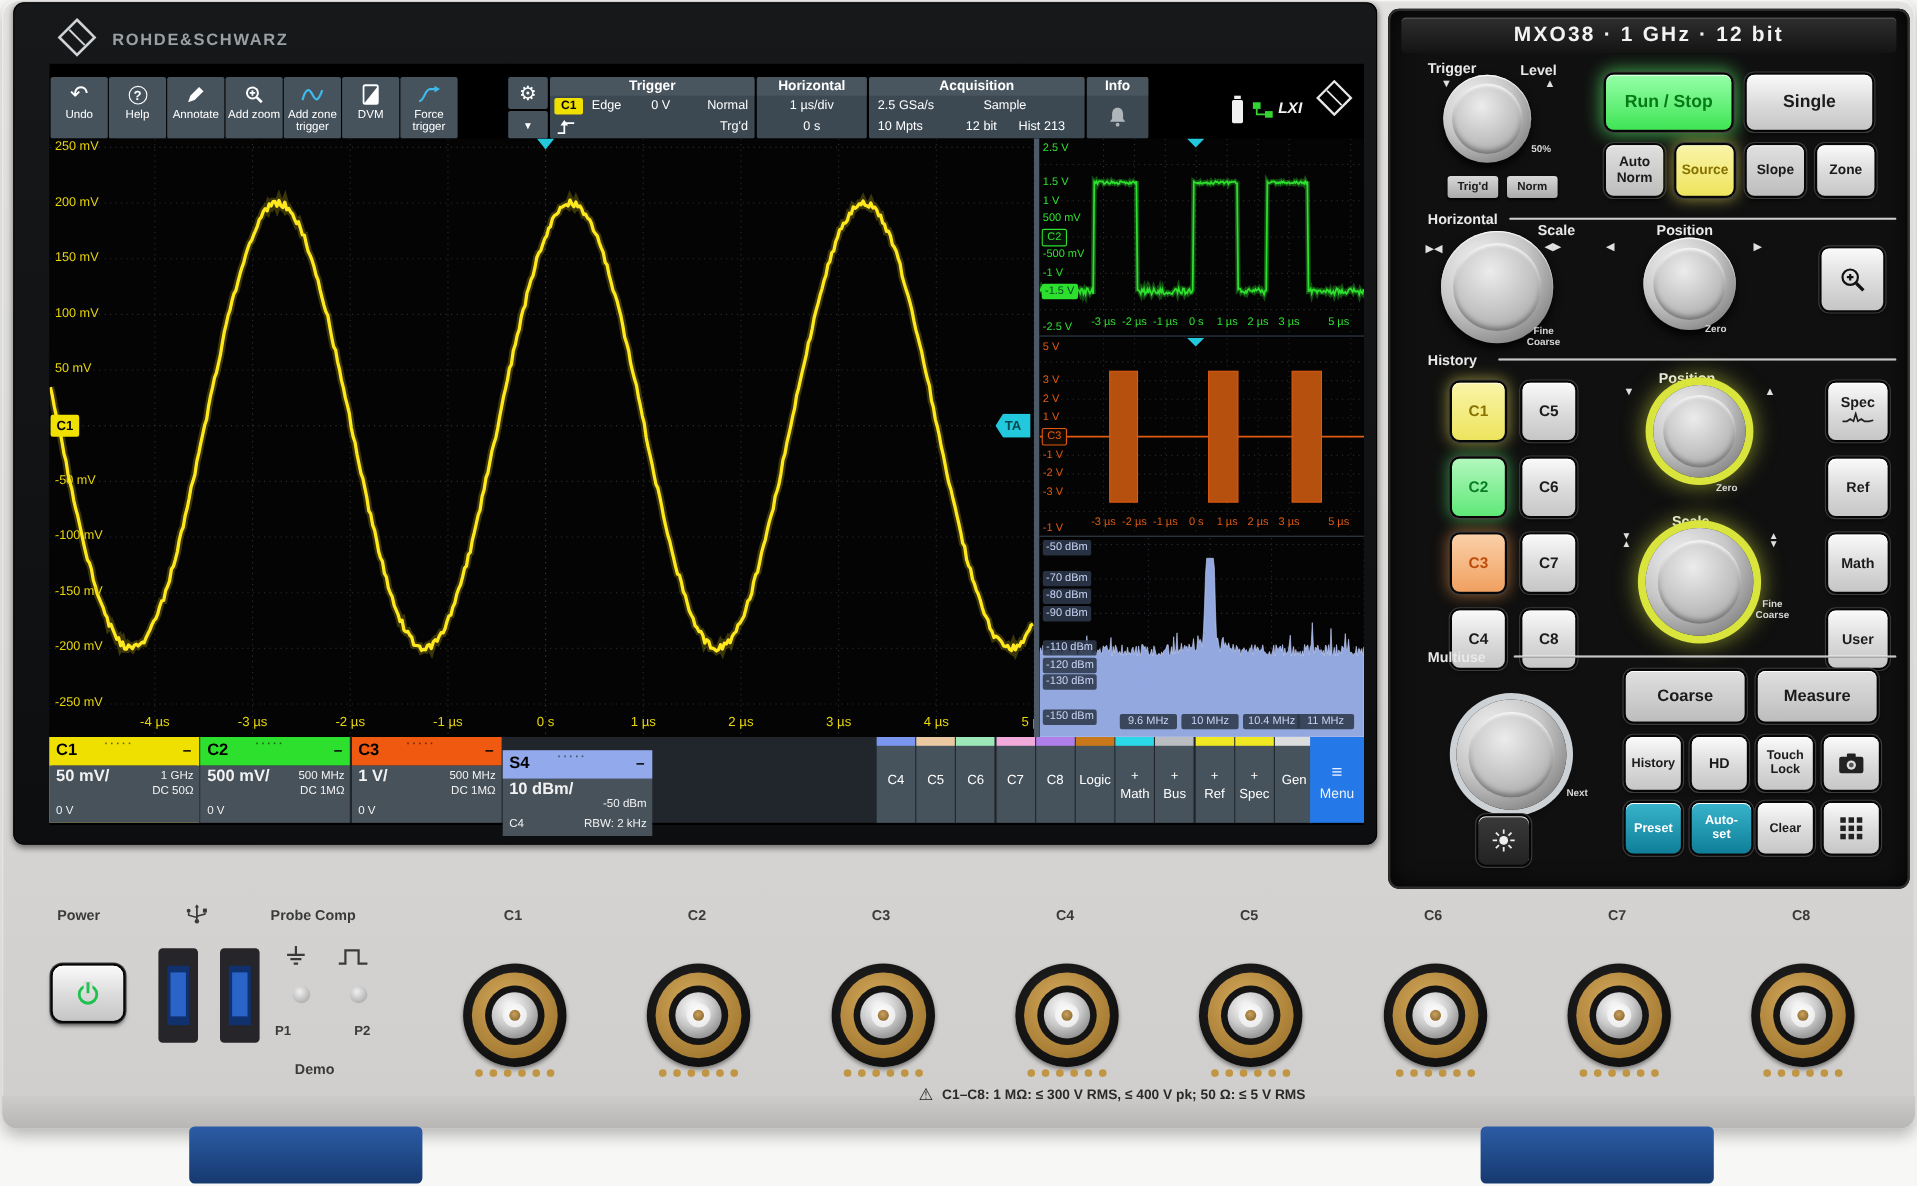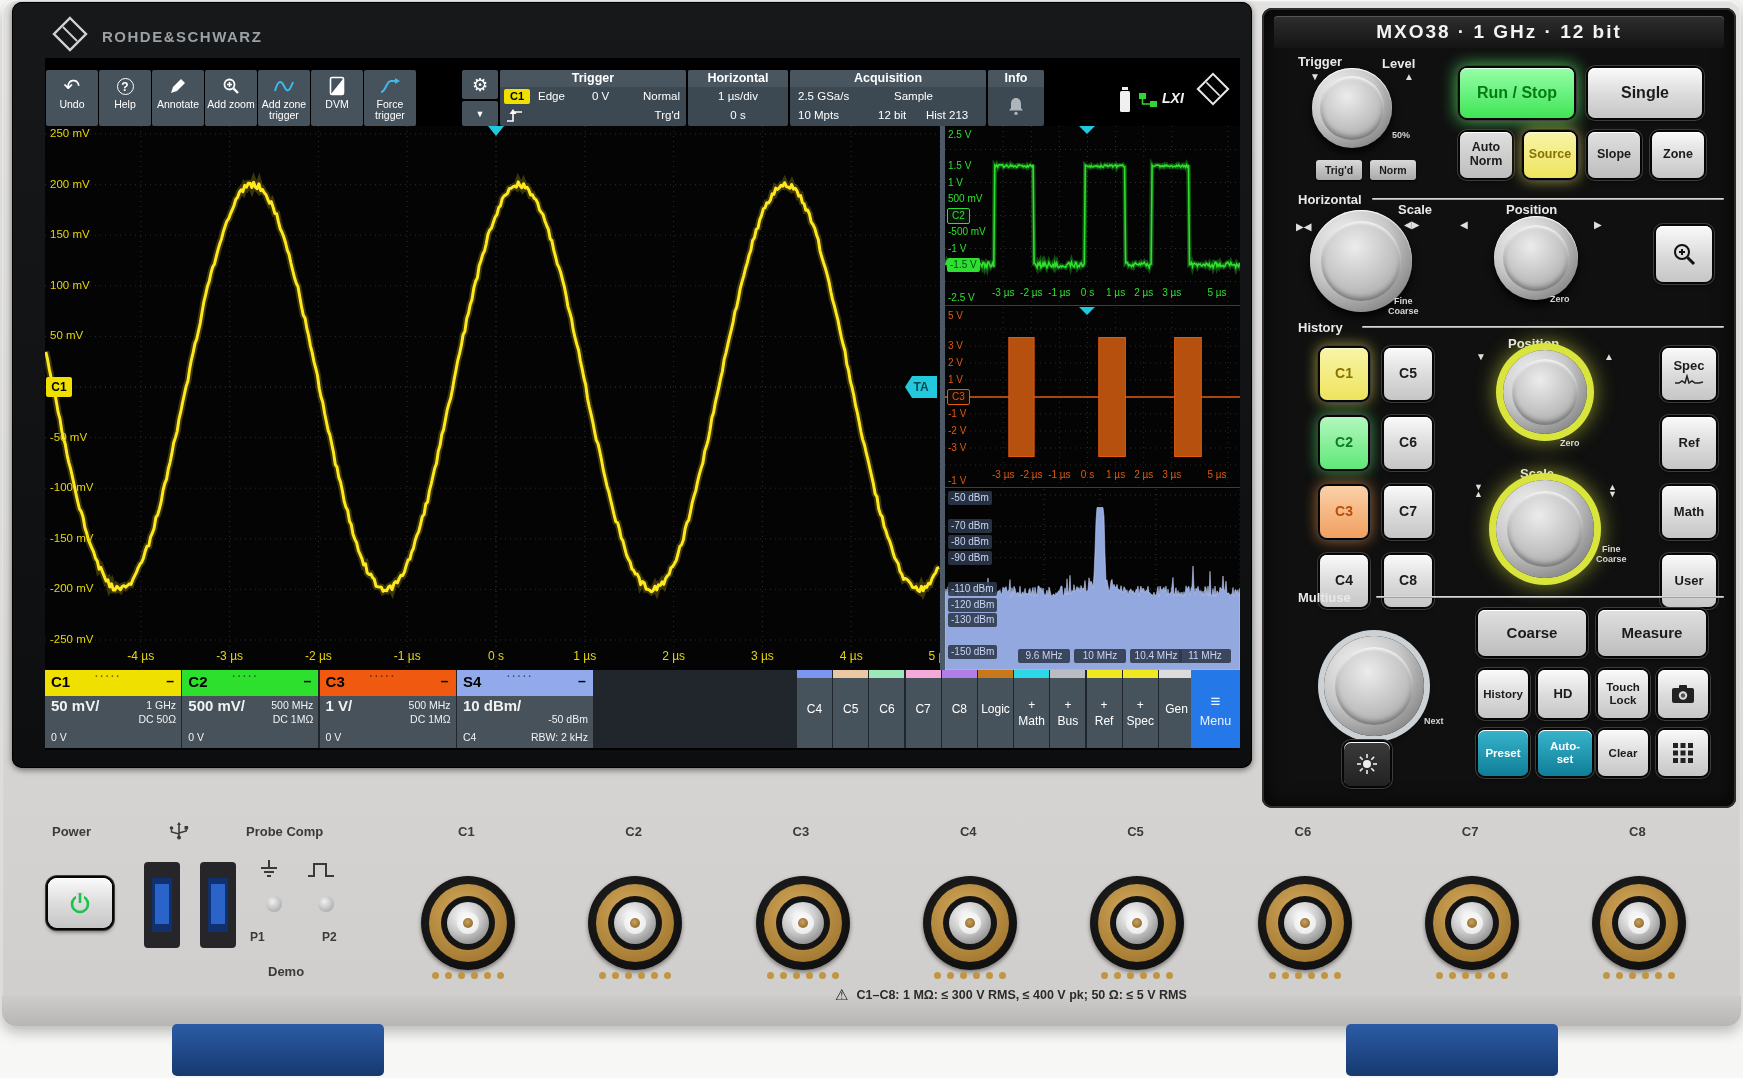--- a/index.html
+++ b/index.html
@@ -414,21 +414,21 @@
           <div style="position: absolute; left: 50px; top: 1px; font-size: 10px; letter-spacing: 2px; color: rgba(0, 0, 0, 0.55);">·····</div>
           <div style="position: absolute; right: 7px; top: 3px; font-size: 14px;">–</div>
         </div>
         <div class="sb-body" style="position: absolute; left: 0px; top: 26px; width: 100%; height: 52px;">
           <div style="position: absolute; left: 6px; top: 1px; font-size: 15px; font-weight: bold;">1 V/</div>
           <div style="position: absolute; right: 5px; top: 3px; font-size: 10.5px;">500 MHz</div>
           <div style="position: absolute; right: 5px; top: 17px; font-size: 10.5px;">DC 1MΩ</div>
           <div style="position: absolute; left: 6px; top: 35px; font-size: 10.5px;">0 V</div>
         </div>
       </div>
-      <div style="position: absolute; left: 411.9px; top: 0px; width: 136px; height: 63px; text-decoration: underline;">
+      <div style="position: absolute; left: 411.9px; top: 12px; width: 136px; height: 63px; text-decoration: underline;">
         <div class="sb-head" style="position: absolute; left: 0px; top: 0px; width: 100%; height: 26px; background: rgb(146, 170, 236);">
           <div style="position: absolute; left: 6px; top: 3px; font-size: 15px;">S4</div>
           <div style="position: absolute; left: 50px; top: 1px; font-size: 10px; letter-spacing: 2px; color: rgba(0, 0, 0, 0.55);">·····</div>
           <div style="position: absolute; right: 7px; top: 3px; font-size: 14px;">–</div>
         </div>
         <div class="sb-body" style="position: absolute; left: 0px; top: 26px; width: 100%; height: 52px;">
           <div style="position: absolute; left: 6px; top: 1px; font-size: 15px; font-weight: bold;">10 dBm/</div>
           <div style="position: absolute; right: 5px; top: 17px; font-size: 10.5px;">-50 dBm</div>
           <div style="position: absolute; left: 6px; top: 35px; font-size: 10.5px;">C4</div>
           <div style="position: absolute; right: 5px; top: 35px; font-size: 10.5px;">RBW: 2 kHz</div>

